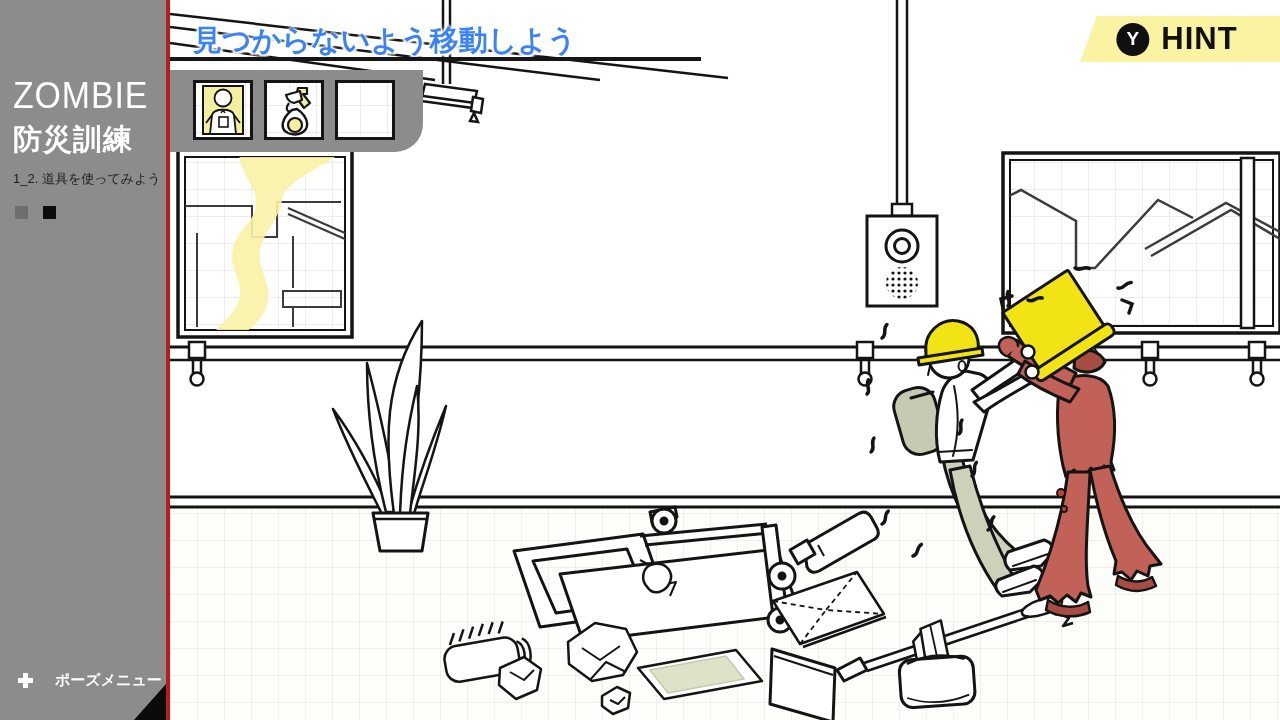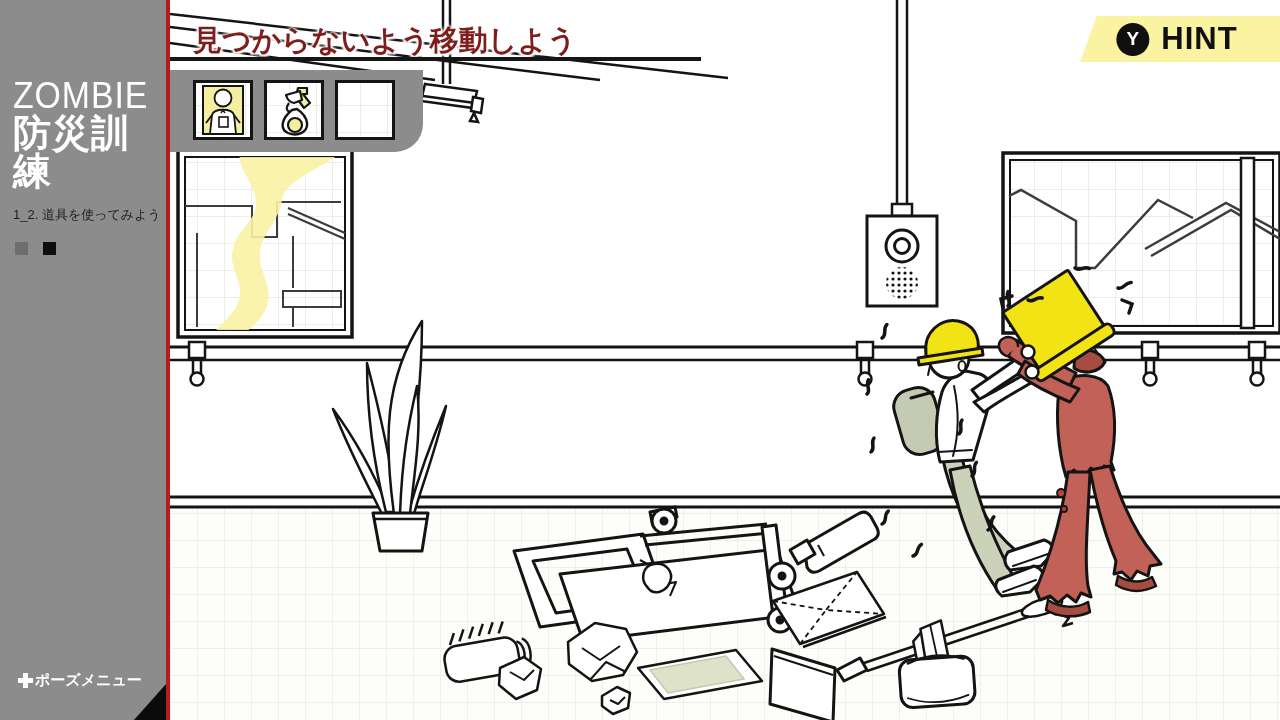--- a/index.html
+++ b/index.html
@@ -5,41 +5,41 @@
   html,body{margin:0;padding:0;background:#fff;}
   body{width:1280px;height:720px;position:relative;overflow:hidden;
        font-family:"Liberation Sans","DejaVu Sans",sans-serif;color:#161616;}
 
   
   .sidebar{position:absolute;left:0;top:0;width:166px;height:720px;
            background:#8c8c8c;border-right:4px solid #b91c1c;z-index:30;}
   .logo{margin:78px 0 0 13px;color:#fff;line-height:.98;}
   .logo-en{font-size:36px;letter-spacing:1px;transform:scaleX(.94);transform-origin:left;
            font-weight:400;}
-  .logo-jp{font-size:38px;font-weight:700;letter-spacing:1px;margin-top:2px;}
+  .logo-jp{font-size:29px;font-weight:700;letter-spacing:1px;margin-top:12px;}
   .stage{margin:16px 0 0 13px;font-size:13px;font-weight:400;color:#1e1e1e;}
   .dots{margin:18px 0 0 15px;display:flex;gap:15px;}
   .dot{width:13px;height:13px;}
   .dot.inactive{background:#6e6e6e;}
   .dot.active{background:#0d0d0d;}
-  .pause{position:absolute;left:18px;bottom:30px;display:flex;align-items:center;gap:2px;
+  .pause{position:absolute;left:18px;bottom:30px;display:flex;align-items:center;gap:22px;
          color:#fff;font-size:15px;font-weight:700;cursor:pointer;}
   .plus{position:relative;width:15px;height:15px;}
   .plus::before,.plus::after{content:"";position:absolute;background:#fff;}
   .plus::before{left:5px;top:0;width:5px;height:15px;}
   .plus::after{left:0;top:5px;width:15px;height:5px;}
   .corner-tri{position:absolute;right:0;bottom:0;width:0;height:0;border-style:solid;
               border-width:0 0 36px 32px;border-color:transparent transparent #0b0b0b transparent;}
 
   
   .scene{position:absolute;left:170px;top:0;width:1110px;height:720px;z-index:1;}
 
   
   .objective{position:absolute;left:193px;top:21px;z-index:40;font-size:29px;font-weight:700;
-             color:#7f1d1d;white-space:nowrap;
+             color:#3b82f6;white-space:nowrap;
              text-shadow:0 0 3px #fff,0 0 3px #fff,0 0 5px #fff,2px 2px 2px #fff,-2px 2px 2px #fff;}
   .objective-underline{position:absolute;left:170px;top:57px;width:531px;height:4px;
              background:#161616;z-index:40;}
   .item-panel{position:absolute;left:170px;top:70px;width:253px;height:82px;background:#8c8c8c;
              border-radius:0 0 28px 0;z-index:35;display:flex;gap:11px;
              padding:10px 0 0 23px;box-sizing:border-box;}
   .slot{width:60px;height:60px;box-sizing:border-box;border:3px solid #141414;background:#fff;
         background-image:linear-gradient(#ecece5 1px,transparent 1px),
                          linear-gradient(90deg,#ecece5 1px,transparent 1px);
         background-size:27px 27px;background-position:-5px -5px;cursor:pointer;overflow:hidden;}

